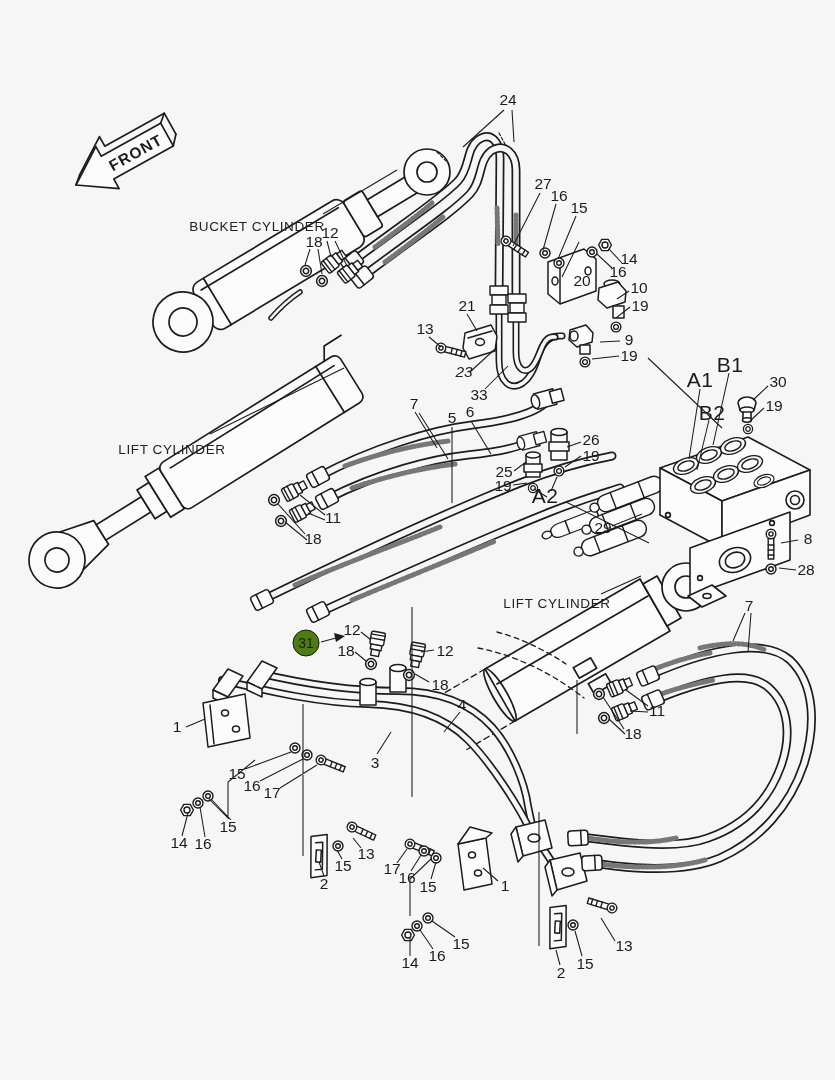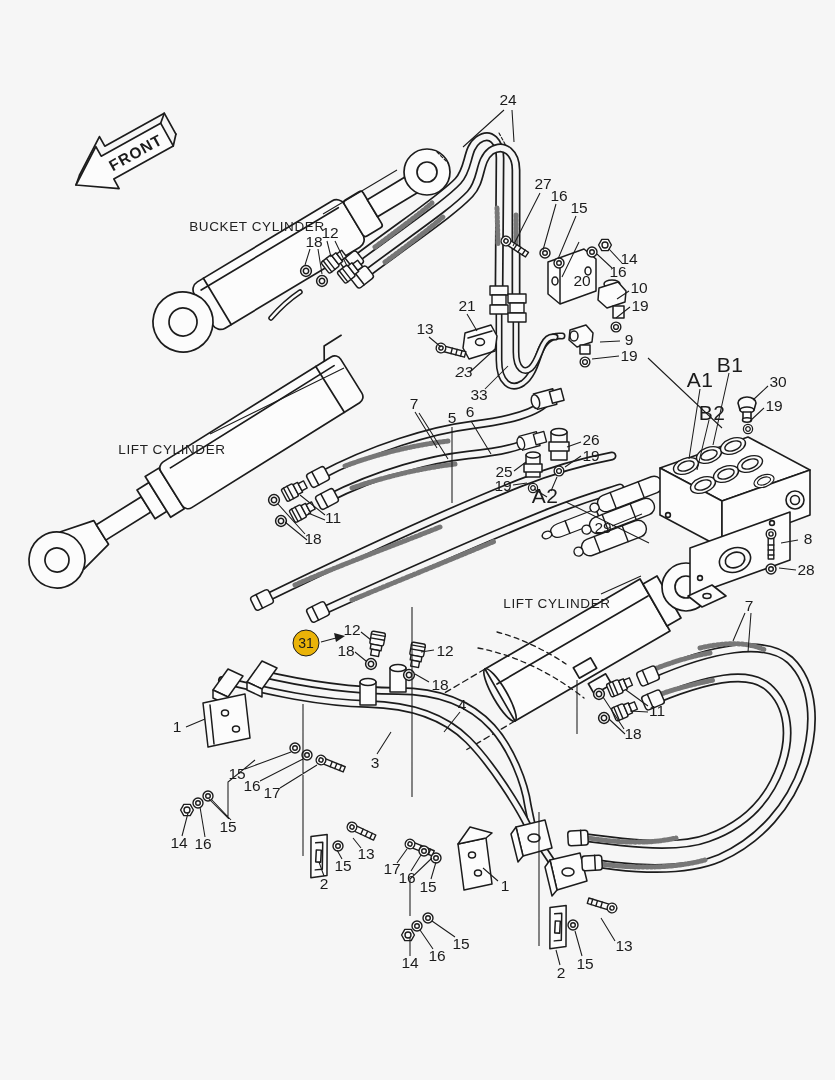--- a/index.html
+++ b/index.html
@@ -20,21 +20,21 @@
     color:#1b1b1b;
     white-space:nowrap;
     line-height:1;
   }
   .callout.port{font-size:21px;letter-spacing:.3px;}
   .callout.comp{font-size:13.5px;letter-spacing:.6px;color:#222;}
   .callout.circled{
     width:25px;height:25px;
     border:1.6px solid #1b1b1b;border-radius:50%;
     text-align:center;line-height:24px;font-size:14px;
-    background:#eab308;
+    background:#4d7c0f;
   }
 </style>
 </head>
 <body>
 
 <div class="stage">
 
 <svg width="835" height="1080" viewBox="0 0 835 1080">
   <defs>
     <g id="oring" fill="#fcfcfc" stroke="#1c1c1c" stroke-width="1.5">

